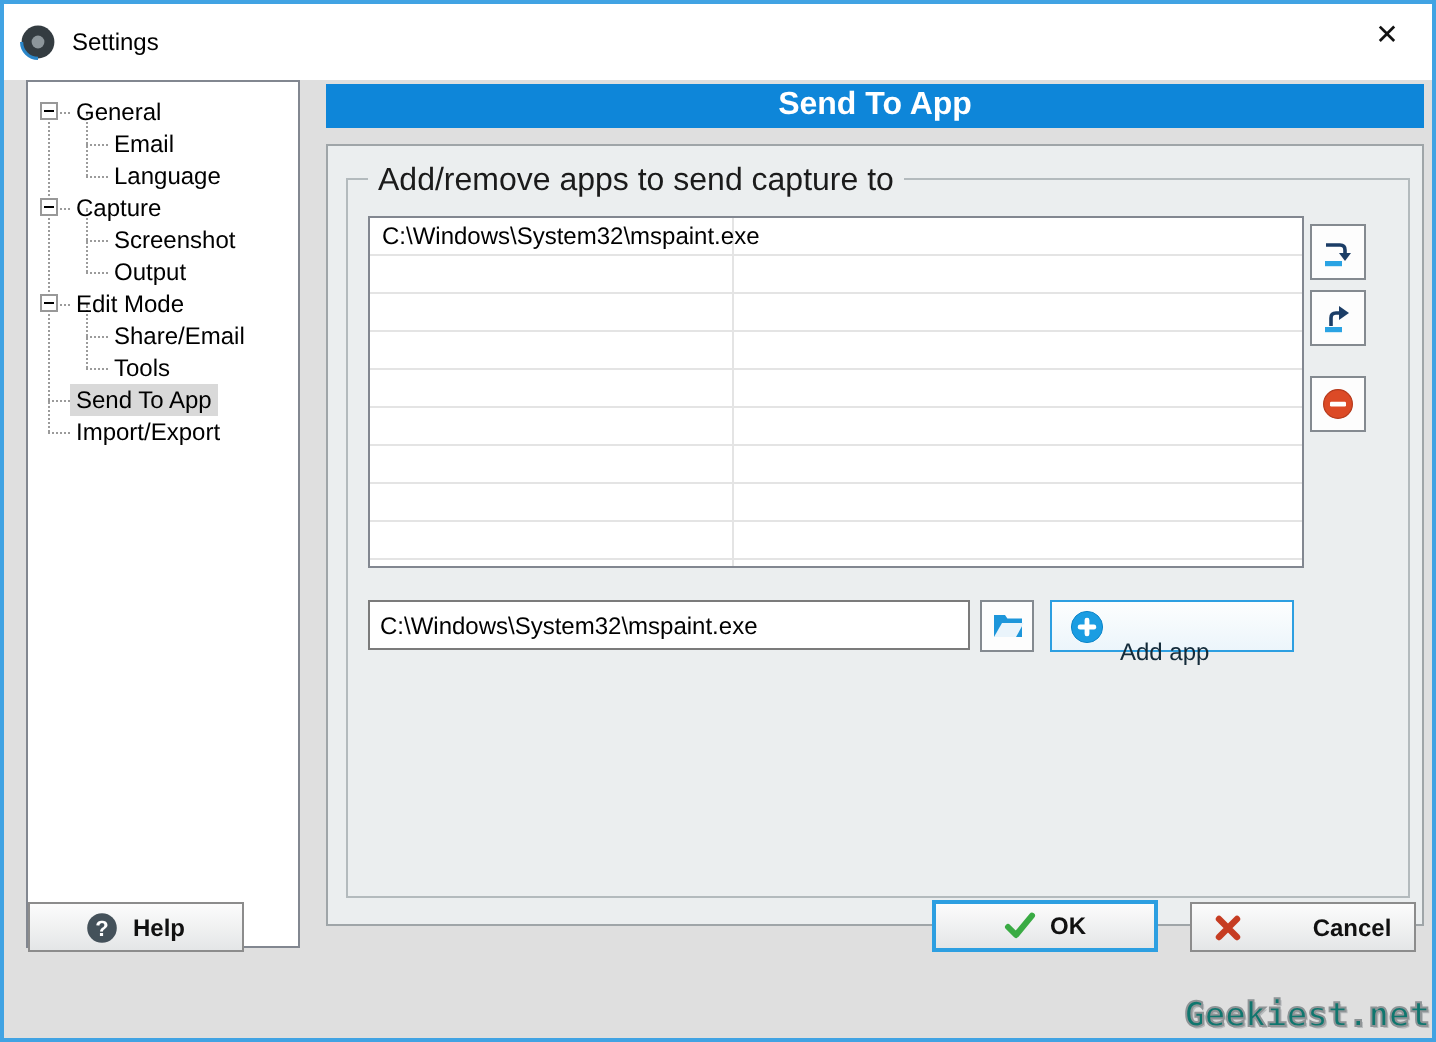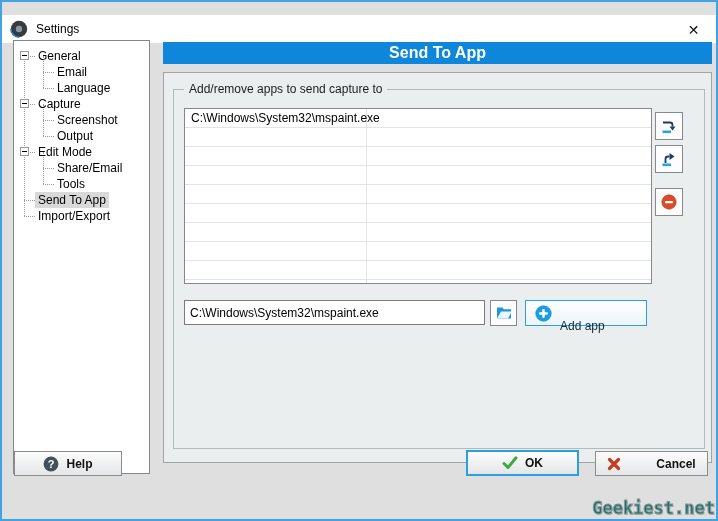--- a/index.html
+++ b/index.html
@@ -3,40 +3,40 @@
 <meta charset="utf-8">
 <style>
   html,body{margin:0;padding:0;background:#c8c8c8;}
   *{box-sizing:border-box;}
   .window{
     position:relative;width:718px;height:521px;
     border:2px solid #41a3e3;background:#dfdfdf;
     font-family:"Liberation Sans",sans-serif;overflow:hidden;
   }
   
-  .titlebar{position:absolute;left:0;top:13px;width:714px;height:28px;background:#ffffff;display:flex;align-items:center;}
+  .titlebar{position:absolute;left:0;top:0;width:714px;height:38px;background:#ffffff;display:flex;align-items:center;}
   .app-icon{width:18px;height:18px;margin-left:8px;flex:0 0 auto;}
   .win-title{margin-left:8px;font-size:12px;color:#000;}
   .close-btn{position:absolute;right:0;top:0;width:45px;height:30px;display:flex;align-items:center;justify-content:center;font-size:14px;font-weight:300;color:#111;cursor:default;}
   
   .tree-panel{position:absolute;left:11px;top:38px;width:137px;height:434px;background:#fff;border:1px solid #828790;}
   .tree-row{position:absolute;left:0;width:135px;height:16px;font-size:12px;color:#000;}
   .tree-label{position:absolute;top:0;height:16px;line-height:16px;padding:0 3px;white-space:nowrap;}
   .tree-row.sel .tree-label{background:#d9d9d9;}
   .lvl0 .tree-label{left:21px;}
   .lvl1 .tree-label{left:40px;}
   .expander{position:absolute;left:6px;top:3px;width:9px;height:9px;border:1px solid #989898;background:#fff;}
   .expander::after{content:"";position:absolute;left:1px;top:3px;width:5px;height:1px;background:#000;}
   .vline{position:absolute;width:1px;border-left:1px dotted #9b9b9b;}
   .hstub{position:absolute;height:1px;border-top:1px dotted #9b9b9b;}
   
   .main-header{position:absolute;left:161px;top:40px;width:549px;height:22px;background:#0e86d9;color:#fff;font-size:16px;font-weight:bold;text-align:center;line-height:22px;}
   .content-panel{position:absolute;left:161px;top:70px;width:549px;height:391px;background:#ebeeef;border:1px solid #9fa5a8;}
   .groupbox{position:absolute;left:9px;top:16px;width:532px;height:360px;border:1px solid #b3babd;}
-  .group-label{position:absolute;left:10px;top:-8px;background:#ebeeef;padding:0 5px;font-size:12px;color:#1b1b1b;white-space:nowrap;}
+  .group-label{position:absolute;left:10px;top:-8px;background:#ebeeef;padding:0 5px;font-size:16px;color:#1b1b1b;white-space:nowrap;}
   .listbox{position:absolute;left:10px;top:18px;width:468px;height:176px;background:#fff;border:1px solid #828790;
     background-image:repeating-linear-gradient(to bottom,#ffffff 0px,#ffffff 18px,#e4e4e4 18px,#e4e4e4 19px);}
   .list-col-divider{position:absolute;left:181px;top:0;bottom:0;width:1px;background:#e4e4e4;}
   .list-row{position:relative;height:19px;line-height:18px;font-size:12px;color:#000;padding-left:6px;white-space:nowrap;overflow:hidden;}
   .side-btn{position:absolute;left:481px;width:28px;height:28px;background:#fdfdfd;border:1px solid #848a90;display:flex;align-items:center;justify-content:center;padding:0;}
   .btn-down{top:22px;} .btn-up{top:55px;} .btn-remove{top:98px;}
   .path-input{position:absolute;left:10px;top:210px;width:301px;height:25px;border:1px solid #7b7b7b;background:#fff;font-family:"Liberation Sans",sans-serif;font-size:12px;padding:0 5px;color:#000;}
   .browse-btn{position:absolute;left:316px;top:210px;width:27px;height:26px;background:#fdfdfd;border:1px solid #848a90;display:flex;align-items:center;justify-content:center;padding:0;}
   .addapp-btn{position:absolute;left:351px;top:210px;width:122px;height:26px;border:1px solid #2d9fe1;background:linear-gradient(#fdfefe,#ecf5fb);display:flex;align-items:center;font-size:12px;color:#142b3a;padding:0 0 0 9px;}
   .addapp-btn .lbl{margin-left:8px;margin-top:25px;}

